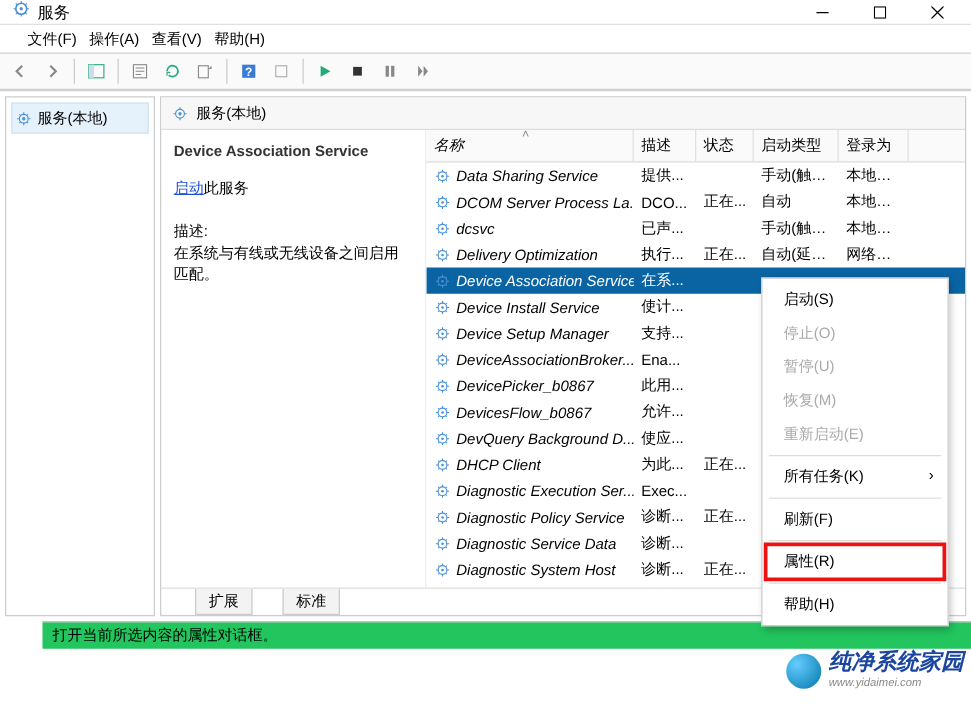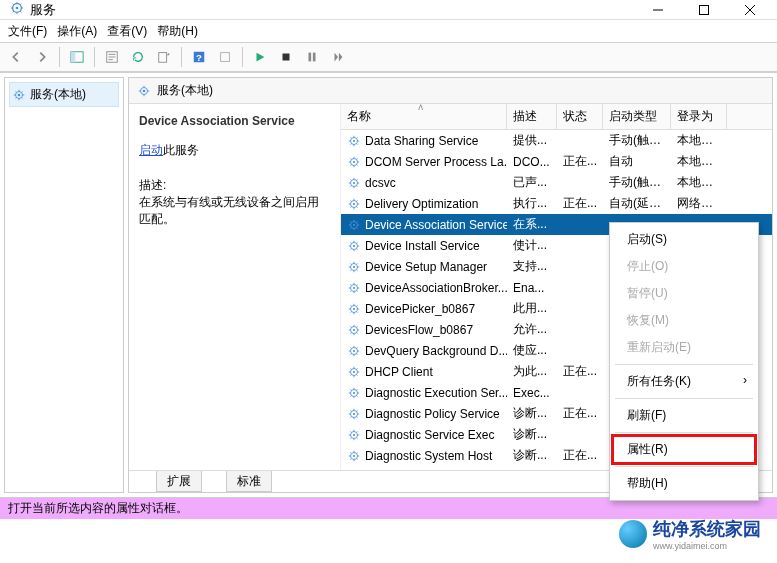--- a/index.html
+++ b/index.html
@@ -1,53 +1,53 @@
 <!DOCTYPE html>
 <html><head>
 <meta charset="utf-8">
 <style>
 * { box-sizing: border-box; margin: 0; padding: 0; font-family: "Microsoft YaHei", "Segoe UI", sans-serif; }
 body { width: 777px; height: 563px; background: #fff; position: relative; overflow: hidden; }
 .titlebar { height: 20px; display: flex; align-items: center; padding: 0 4px; border-bottom: 1px solid #e0e0e0; }
 .titlebar .app-icon { margin: 0 6px; color: #4a90d9; }
 .titlebar .title { font-size: 13px; flex: 1; }
 .titlebar .win-btn { width: 46px; height: 30px; display: flex; align-items: center; justify-content: center; color: #000; cursor: pointer; }
-.menubar { height: 22px; display: flex; align-items: center; padding: 0 8px; gap: 10px; font-size: 12px; }
+.menubar { height: 22px; display: flex; align-items: center; padding: 0 22px; gap: 10px; font-size: 12px; }
 .toolbar { height: 30px; display: flex; align-items: center; padding: 0 4px; border-top: 1px solid #d0d0d0; border-bottom: 1px solid #d0d0d0; gap: 2px; background: #fafafa; }
 .tbtn { width: 24px; height: 24px; display: flex; align-items: center; justify-content: center; border: 1px solid transparent; cursor: pointer; }
 .tsep { width: 1px; height: 20px; background: #ccc; margin: 0 3px; }
 .main-split { display: flex; height: 425px; border-top: 1px solid #d0d0d0; }
 .left-pane { width: 120px; border: 1px solid #ccc; margin: 4px 2px 4px 4px; background: #fff; padding: 4px; font-size: 12px; }
 .left-item { display: flex; align-items: center; gap: 4px; padding: 3px 2px; background: #e5f1fb; border: 1px solid #cce4f7; }
 .right-pane { flex: 1; border: 1px solid #ccc; margin: 4px 4px 4px 2px; display: flex; flex-direction: column; background: #fff; font-size: 12px; position: relative; }
 .pane-header { padding: 4px 8px; border-bottom: 1px solid #ddd; display: flex; align-items: center; gap: 6px; background: #f7f7f7; }
 .pane-body { flex: 1; display: flex; overflow: hidden; }
 .info-panel { width: 212px; padding: 10px; border-right: 1px solid #eee; }
 .info-panel .svc-name { font-weight: bold; font-size: 12px; color: #333; margin-bottom: 14px; }
 .info-panel .actions a { color: #1d4ed8; text-decoration: underline; cursor: pointer; }
 .info-panel .desc-label { margin-top: 18px; }
 .list-panel { flex: 1; display: flex; flex-direction: column; overflow: hidden; }
 .list-header { display: flex; border-bottom: 1px solid #ddd; background: #fafafa; font-size: 12px; }
 .list-header .col { padding: 4px 6px; border-right: 1px solid #e0e0e0; white-space: nowrap; overflow: hidden; position: relative; }
 .list-header .col.sorted::after { content: "˄"; position: absolute; right: 50%; top: -2px; color: #888; font-size: 10px; }
-.col-name { width: 166px; }
+.col-name { width: 166px; font-style: italic; }
 .col-desc { width: 50px; }
 .col-status { width: 46px; }
 .col-start { width: 68px; }
 .col-logon { width: 56px; }
 .list-rows { flex: 1; overflow-y: hidden; }
 .row { display: flex; align-items: center; height: 21px; font-size: 12px; white-space: nowrap; }
 .row .cell { padding: 0 6px; overflow: hidden; text-overflow: ellipsis; }
 .row .name-cell { display: flex; align-items: center; gap: 4px; width: 166px; }
 .row.selected { background: #0a64a4; color: #fff; }
 .gear-icon { flex-shrink: 0; }
 .tabs-bottom { height: 22px; display: flex; border-top: 1px solid #ddd; padding-left: 2px; }
 .tab { padding: 2px 10px; font-size: 12px; border: 1px solid #ccc; border-top: none; background: #f3f3f3; margin-right: -1px; cursor: pointer; margin-left: 25px; }
-.statusbar { height: 22px; padding: 2px 8px; font-size: 12px; background: #f0abfc; border-top: 1px solid #ccc; }
-.watermark { position: absolute; right: 16px; bottom: 12px; display: flex; align-items: center; gap: 6px; font-size: 18px; font-weight: bold; color: #1a46a0; }
+.statusbar { height: 22px; padding: 2px 8px; font-size: 12px; background: #22c55e; border-top: 1px solid #ccc; margin-left: 34px; }
+.watermark { position: absolute; right: 6px; bottom: 12px; display: flex; align-items: flex-end; gap: 6px; font-size: 18px; font-weight: bold; color: #1a46a0; font-style: italic; }
 .watermark .sub { font-size: 9px; color: #888; display: block; font-weight: normal; }
 .wm-logo { width: 28px; height: 28px; border-radius: 50%; background: radial-gradient(circle at 30% 30%, #6cf, #07a); }
 .context-menu { position: absolute; right: 18px; top: 222px; width: 150px; background: #fff; border: 1px solid #ccc; box-shadow: 2px 3px 6px rgba(0,0,0,.25); font-size: 12px; z-index: 10; padding: 3px; margin-left: 30px; }
 .cm-item { padding: 5px 14px; cursor: default; position: relative; }
 .cm-item.disabled { color: #aaa; }
 .cm-item.submenu::after { content: "›"; position: absolute; right: 8px; }
 .cm-sep { height: 1px; background: #ddd; margin: 3px 2px; }
 .cm-item.highlight { outline: 3px solid #e11; outline-offset: -1px; }
 svg.icon { width: 14px; height: 14px; }
 </style>
@@ -395,21 +395,21 @@
               <div class="cell col-start"></div>
               <div class="cell col-logon"></div>
             </div>
             <div class="row">
               <div class="cell name-cell col-name">
                 <svg class="icon gear-icon" viewBox="0 0 16 16">
                   <circle cx="8" cy="8" r="4" fill="none" stroke="#4a90d9"></circle>
                   <circle cx="8" cy="8" r="1.2" fill="#4a90d9"></circle>
                   <path d="M8 2v2M8 12v2M2 8h2M12 8h2M4 4l1 1M11 11l1 1M4 12l1-1M11 5l1-1" stroke="#4a90d9"></path>
                 </svg>
-                <span>Diagnostic Service Exec</span>
+                <span>Diagnostic Service Data</span>
               </div>
               <div class="cell col-desc">诊断...</div>
               <div class="cell col-status"></div>
               <div class="cell col-start"></div>
               <div class="cell col-logon"></div>
             </div>
             <div class="row">
               <div class="cell name-cell col-name">
                 <svg class="icon gear-icon" viewBox="0 0 16 16">
                   <circle cx="8" cy="8" r="4" fill="none" stroke="#4a90d9"></circle>

